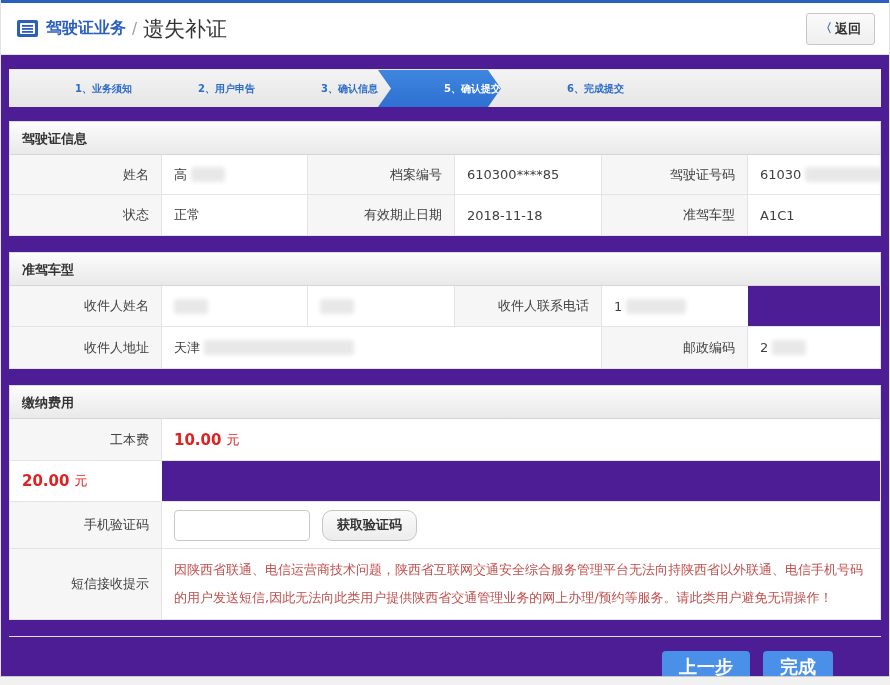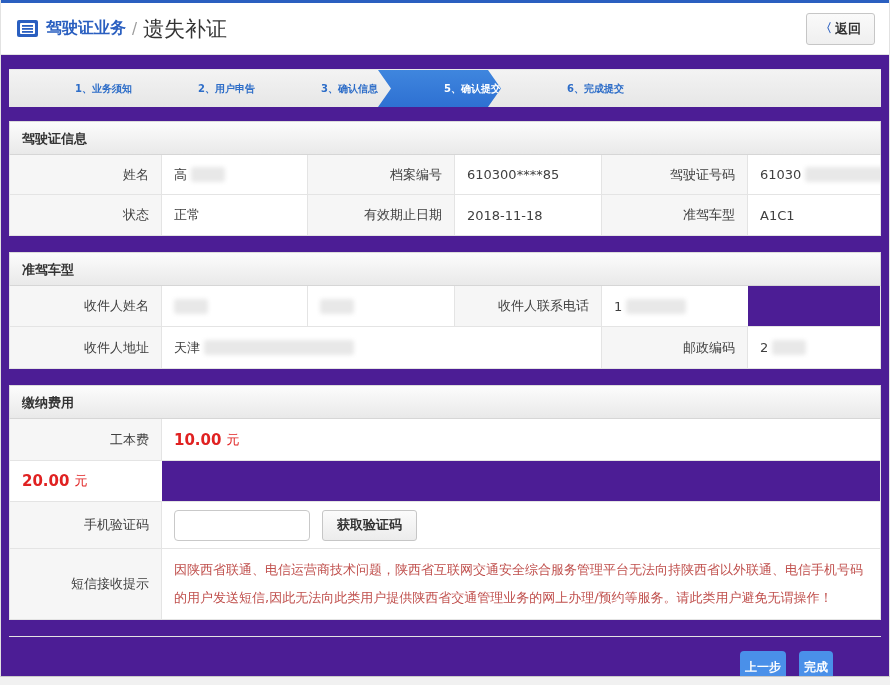--- a/index.html
+++ b/index.html
@@ -91,39 +91,39 @@
   .fee-num { color:#e02121; font-weight:bold; font-size:15px; }
   .fee-unit { color:#e02121; font-size:13px; margin-left:1px; }
 
   .code-input {
     width:136px; height:31px; border:1px solid #c9c9c9; border-radius:4px;
     padding:0 8px; font-size:13px; background:#fff; outline:none;
   }
   .code-btn {
     margin-left:8px; height:31px; padding:0 14px;
     background:linear-gradient(#fbfbfb,#ececec);
-    border:1px solid #c6c6c6; border-radius:3px;
+    border:1px solid #c6c6c6; border-radius:10px;
     font-size:13px; font-weight:bold; color:#333; cursor:pointer;
     font-family:"DejaVu Sans","Liberation Sans",sans-serif;
   }
   .notice-val {
     display:block; padding:7px 12px; line-height:28px;
     color:#c0504d; font-size:13px;
   }
   .notice-lbl { align-items:center; }
 
   
   .footer {
     margin:12px 8px 0 8px; border-top:1px solid #e3e3e3;
     padding:14px 48px 0 0; display:flex; justify-content:flex-end; gap:13px;
   }
   .blue-btn {
     background:#4a90e9; border:none; border-radius:4px;
-    color:#fff; font-weight:bold; font-size:12px;
-    padding:0 5px; height:32px; cursor:pointer;
+    color:#fff; font-weight:bold; font-size:18px;
+    padding:0 17px; height:32px; cursor:pointer;
     font-family:"DejaVu Sans","Liberation Sans",sans-serif;
     text-align:center;
   }
 </style>
 </head>
 <body>
 
 <div class="page">
   <div class="topbar"></div>
 

